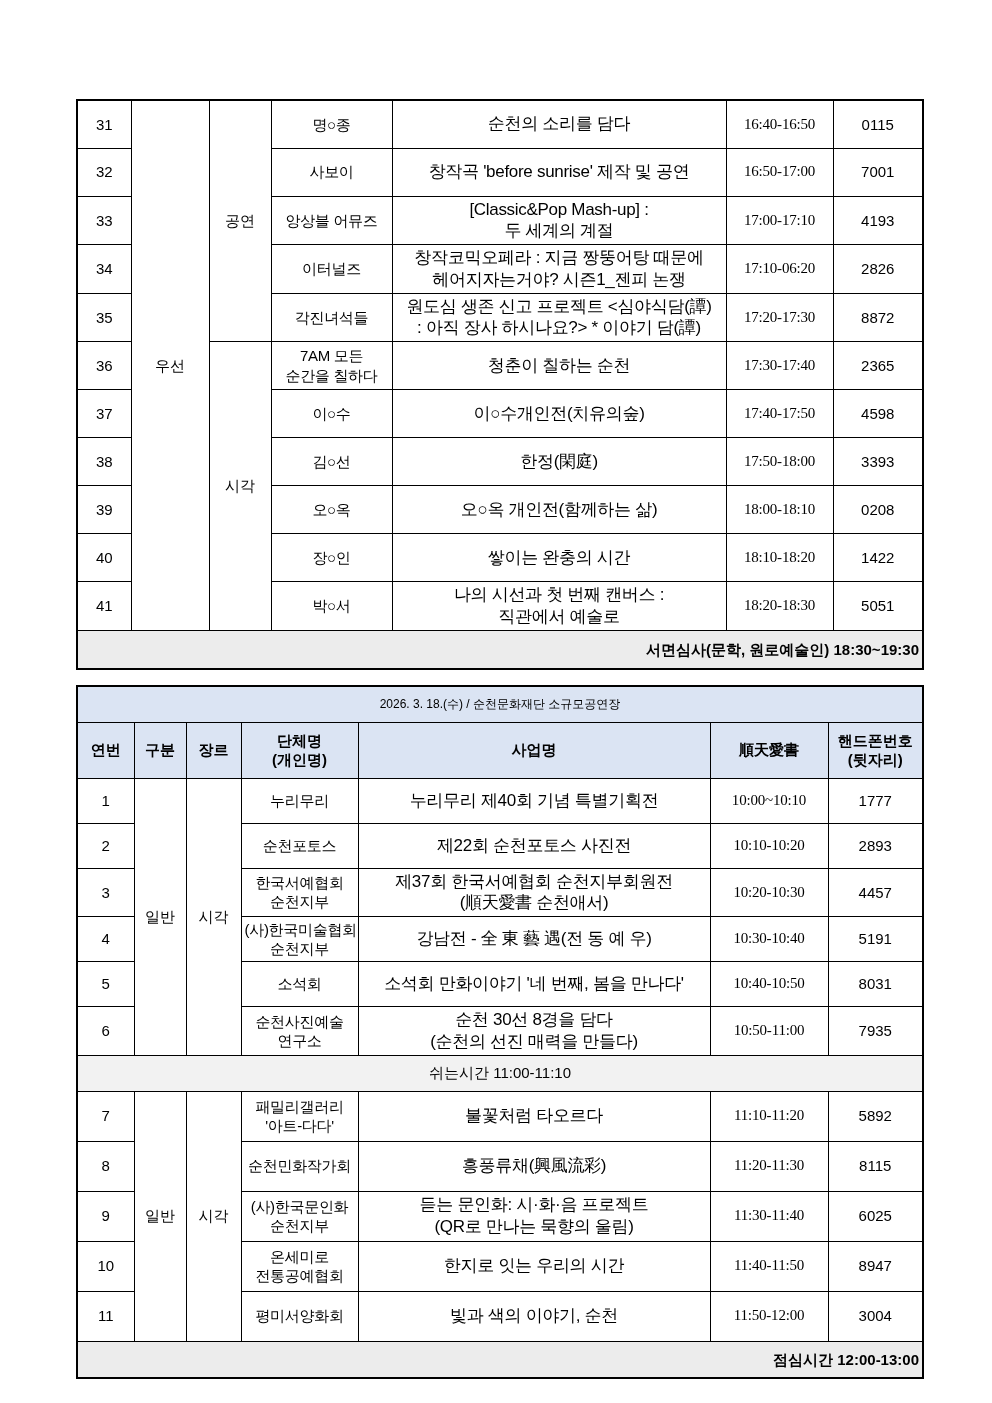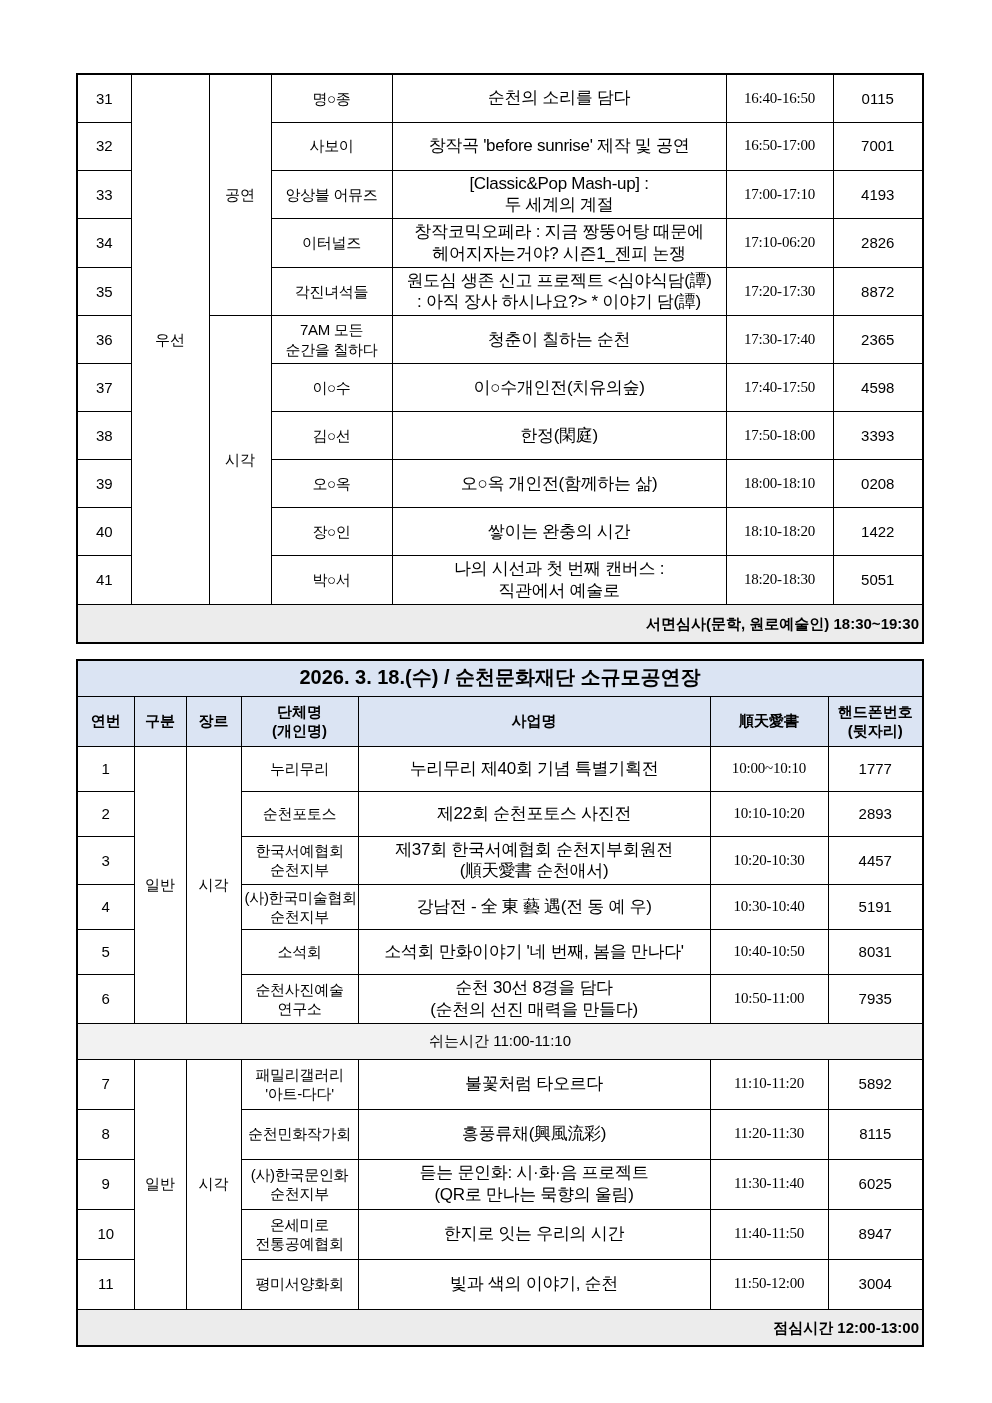--- a/index.html
+++ b/index.html
@@ -7,21 +7,21 @@
     --footer-fill:#ececec;
     --break-fill:#f2f2f2;
     --line:#000;
   }
   html,body{margin:0;padding:0;background:#fff;}
   body{
     width:992px;height:1403px;
     font-family:"Liberation Sans","DejaVu Sans",sans-serif;
     color:#000;
   }
-  .page{padding:73px 0 0 76px;}
+  .page{padding:73px 0 0 76px;margin-top:26px;}
   table{
     border-collapse:collapse;
     table-layout:fixed;
     width:846px;
     border:2px solid var(--line);
   }
   #table1{margin-bottom:15px;}
   td,th{
     border:1px solid var(--line);
     text-align:center;
@@ -29,30 +29,30 @@
     font-size:15px;
     line-height:1.28;
     padding:2px 3px;
     overflow:hidden;
     font-weight:normal;
   }
   
   #table1 tr.dr{height:48px;}
   #table1 tr.ft{height:39px;}
   #table2 tr.title-row{height:36px;}
-  #table2 tr.head-row{height:50px;}
+  #table2 tr.head-row{height:56px;}
   #table2 tr.ra{height:45px;}
   #table2 tr.brk{height:36px;}
   #table2 tr.rb{height:50px;}
   #table2 tr.lunch{height:37px;}
   
   .title-cell{
     background:var(--header-fill);
-    font-weight:bold;
-    font-size:20px;
+    font-weight:normal;
+    font-size:12px;
   }
   th{
     background:var(--header-fill);
     font-weight:bold;
   }
   td.proj{font-size:17px;letter-spacing:-0.3px;white-space:nowrap;}
   td.time{white-space:nowrap;letter-spacing:-0.2px;font-family:Liberation Serif, serif;}
   td.name{letter-spacing:-0.3px;white-space:nowrap;text-align:center;}
   td.break-cell{
     background:var(--break-fill);

